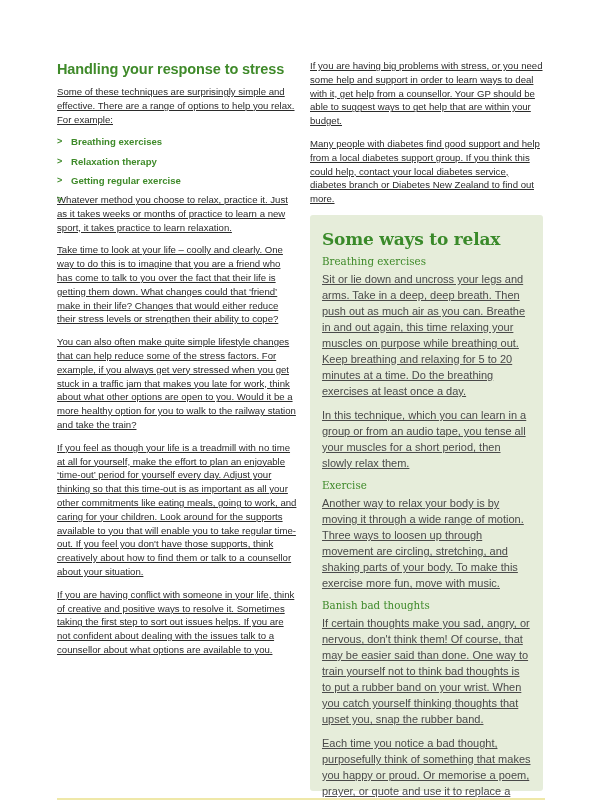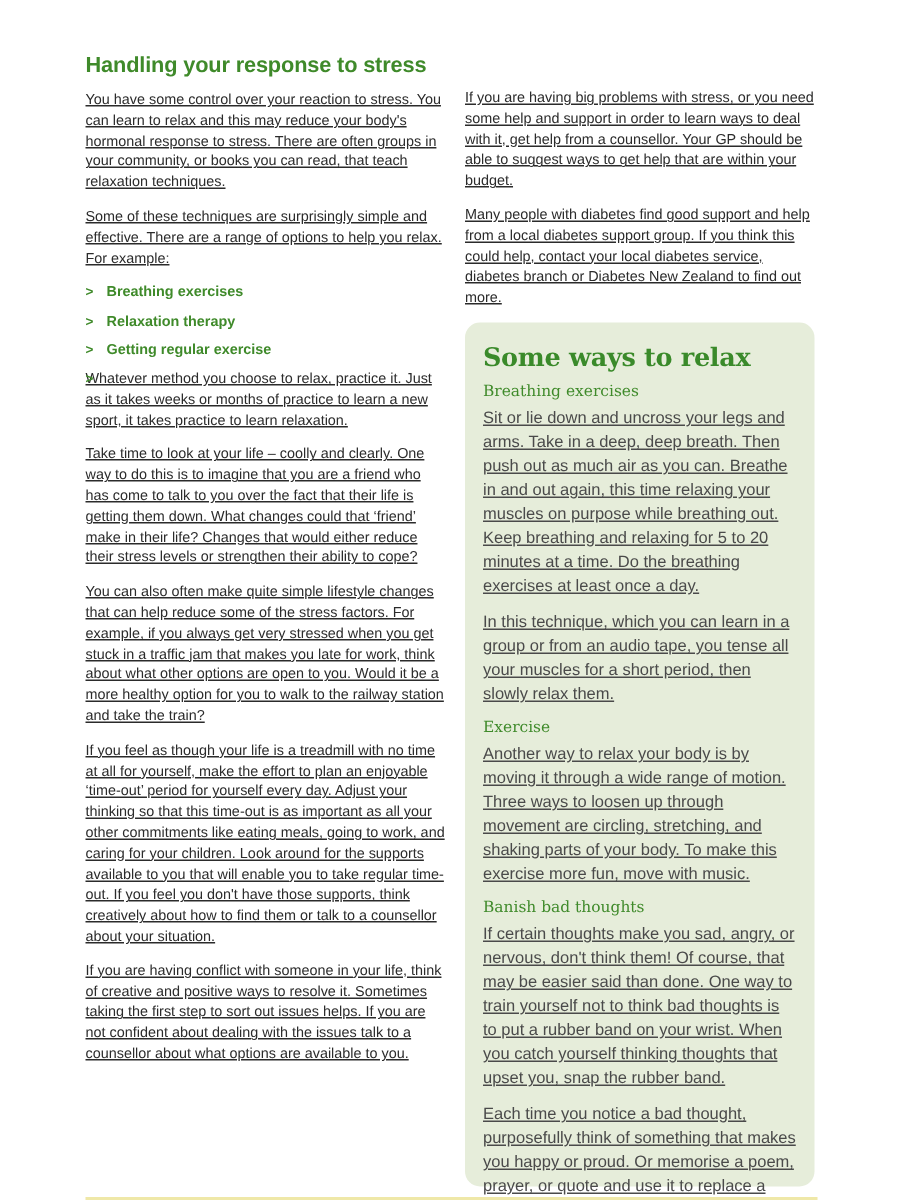--- a/index.html
+++ b/index.html
@@ -1,56 +1,55 @@
 <!DOCTYPE html>
 <html><head>
 <meta charset="utf-8">
 <style>
   html, body { margin: 0; padding: 0; }
   body {
     width: 600px; height: 800px; background: #ffffff; position: relative; overflow: hidden;
     font-family: "Liberation Sans", sans-serif; color: #2b2b2b;
   }
-  .col-left { position: absolute; left: 57px; top: 36px; width: 240px; }
+  .col-left { position: absolute; left: 57px; top: 61px; width: 240px; }
   .col-right { position: absolute; left: 310px; top: 59px; width: 236px; }
   h2.section-title {
     margin: 0 0 8px 0; font-size: 14.5px; font-weight: bold; color: #3f8a2a; letter-spacing: -0.1px;
   }
   p { margin: 0 0 9px 0; font-size: 9.6px; line-height: 13.8px; color: #2b2b2b; text-decoration: underline; }
   ul.bullets { list-style: none; margin: 0 0 6px 0; padding: 0; }
   ul.bullets li {
     position: relative; padding-left: 14px; font-size: 9.6px; line-height: 13.2px;
     font-weight: bold; color: #3f8a2a; margin-bottom: 6px;
   }
   ul.bullets li .arrow {
     position: absolute; left: 0; top: 0; font-weight: bold; color: #3f8a2a; font-size: 9px;
   }
   .relax-box {
     position: absolute; left: 310px; top: 215px; width: 233px; height: 576px;
-    background: #e6edda; border-radius: 10px; box-sizing: border-box; padding: 14px 12px 10px 12px;
+    background: #e6edda; border-radius: 3px; box-sizing: border-box; padding: 14px 12px 10px 12px;
   }
   .relax-box h2 {
     margin: 0 0 6px 0; font-family: "DejaVu Serif", serif; font-size: 17px; font-weight: bold;
     color: #3a8a2a; letter-spacing: -0.2px;
   }
   .relax-box h3 {
     margin: 0 0 4px 0; font-family: "DejaVu Serif", serif; font-size: 10.3px; font-weight: normal;
     color: #3f8a2a;
   }
   .relax-box p { color: #4a4a4a; font-size: 11px; line-height: 16px; margin-bottom: 8px; }
   .footer-line {
     position: absolute; left: 57px; top: 798px; width: 488px; height: 2px; background: #efe8a8;
   }
 </style>
 </head>
 <body>
 
 <div class="col-left">
   <h2 class="section-title">Handling your response to stress</h2>
-  <p>You have some control over your reaction to stress. You can learn to relax and this may reduce your body's hormonal response to stress. There are often groups in your community, or books you can read, that teach relaxation techniques.</p>
   <p>Some of these techniques are surprisingly simple and effective. There are a range of options to help you relax. For example:</p>
   <ul class="bullets">
     <li><span class="arrow">&gt;</span><span>Breathing exercises</span></li>
     <li><span class="arrow">&gt;</span><span>Relaxation therapy</span></li>
     <li><span class="arrow">&gt;</span><span>Getting regular exercise</span></li>
     <li style="width:170px;"><span class="arrow">&gt;</span></li>
   </ul>
   <p>Whatever method you choose to relax, practice it. Just as it takes weeks or months of practice to learn a new sport, it takes practice to learn relaxation.</p>
   <p>Take time to look at your life – coolly and clearly. One way to do this is to imagine that you are a friend who has come to talk to you over the fact that their life is getting them down. What changes could that ‘friend’ make in their life? Changes that would either reduce their stress levels or strengthen their ability to cope?</p>
   <p>You can also often make quite simple lifestyle changes that can help reduce some of the stress factors. For example, if you always get very stressed when you get stuck in a traffic jam that makes you late for work, think about what other options are open to you. Would it be a more healthy option for you to walk to the railway station and take the train?</p>

